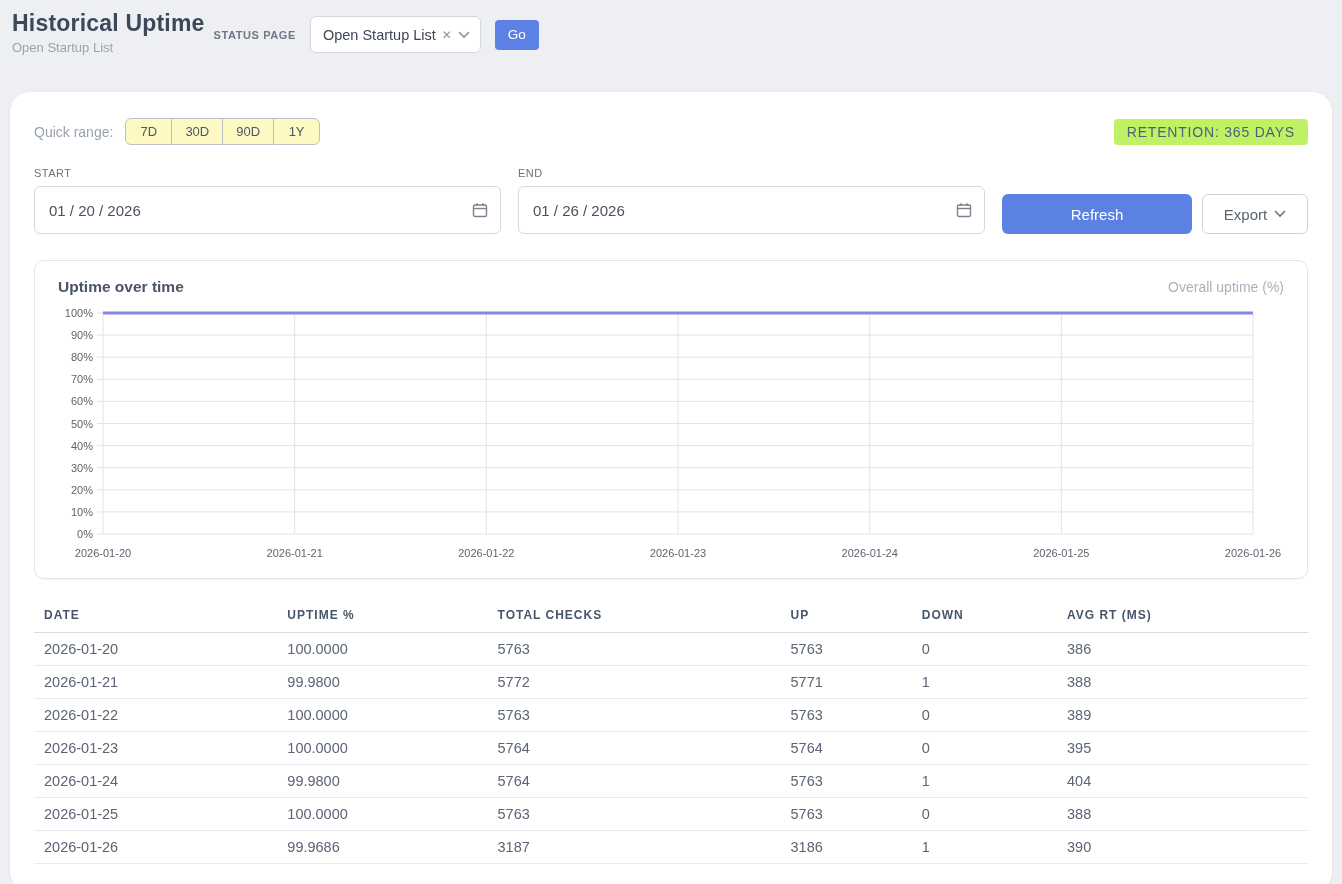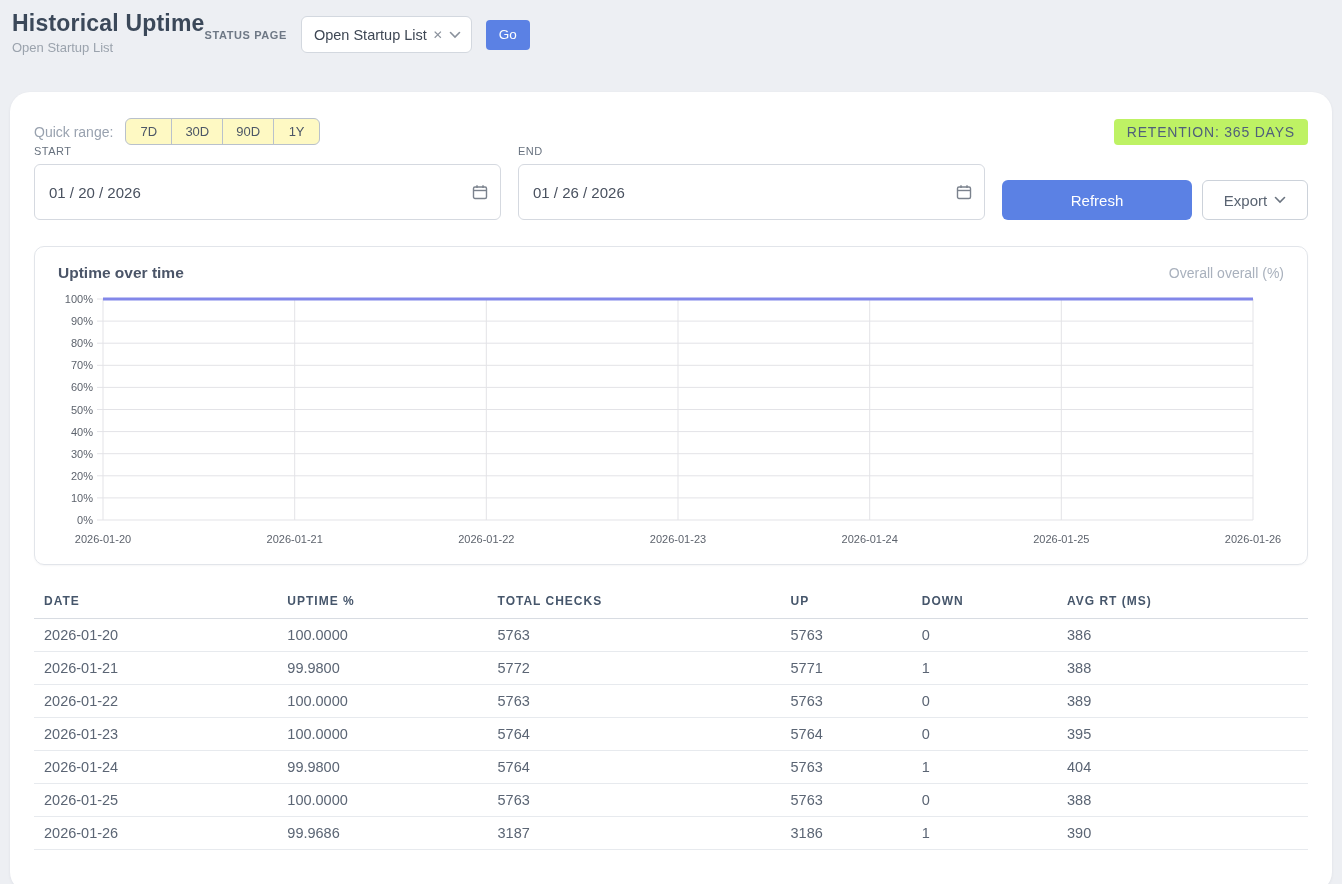--- a/index.html
+++ b/index.html
@@ -12,21 +12,21 @@
   }
   
   .topbar {
     height:92px;
     display:flex; align-items:flex-start; justify-content:flex-start;
     padding:10px 14px 16px 12px;
   }
   .title-block h1 { font-size:23px; font-weight:700; color:#3b4859; letter-spacing:.2px; }
   .title-block .subtitle { font-size:13px; color:#9ba3ad; margin-top:3px; }
   .topbar-right { display:flex; align-items:center; gap:14px; margin-top:6px; }
-  .status-label { font-size:11px; font-weight:600; letter-spacing:.6px; color:#6e7885; }
+  .status-label { font-size:11px; font-weight:600; letter-spacing:.6px; color:#6e7885;margin-left:9px; }
   .select-control {
     display:flex; align-items:center; gap:6px;
     height:37px; padding:0 10px 0 12px;
     background:#fff; border:1px solid #d3d8df; border-radius:6px;
     font-size:14.5px; color:#3e4754; cursor:pointer; min-width:156px;
   }
   .select-control .clear { color:#8a919c; font-size:12px; line-height:1; cursor:pointer; }
   .chev { width:12px; height:8px; display:inline-block; }
   .go-btn {
     height:30px; padding:0 13px;
@@ -50,28 +50,28 @@
   }
   .seg-btn:first-child { border-radius:6px 0 0 6px; margin-left:0; }
   .seg-btn:last-child { border-radius:0 6px 6px 0; }
   .spacer { flex:1; }
   .retention-badge {
     background:#bef264; color:#50607a;
     font-size:14px; font-weight:500; letter-spacing:.8px;
     padding:5px 13px; border-radius:4px;
   }
   
-  .fields-row { display:flex; align-items:flex-end; gap:17px; }
+  .fields-row { display:flex; align-items:flex-end; margin-top:22px; gap:17px; }
   .field { flex:1; }
   .field label {
     display:block; font-size:11px; font-weight:500; letter-spacing:.5px;
     color:#68727f; margin-bottom:7px;
   }
   .input {
-    height:56px; border:1px solid #d5d9e0; border-radius:6px;
+    height:48px; border:1px solid #d5d9e0; border-radius:6px;
     display:flex; align-items:center; justify-content:space-between;
     padding:0 12px 0 14px; font-size:15px; color:#49515f;
     background:#fff; cursor:pointer;
   }
   .refresh-btn {
     flex:0 0 190px; height:40px;
     background:#5b81e4; color:#fff; border:none; border-radius:6px;
     font-size:15px; font-family:inherit; cursor:pointer;
   }
   .export-btn {
@@ -170,21 +170,21 @@
       <span>Export</span>
       <svg class="chev" viewBox="0 0 12 8">
           <path d="M1.5 1.5 L6 6 L10.5 1.5" fill="none" stroke="#6b7480" stroke-width="1.6" stroke-linecap="round"></path>
         </svg>
     </button>
   </div>
 
   <section class="chart-card">
     <div class="chart-head">
       <h2>Uptime over time</h2>
-      <span class="legend">Overall overall (%)</span>
+      <span class="legend">Overall uptime (%)</span>
     </div>
     <svg class="chart-svg" width="1232" height="256">
         <line x1="42" y1="230.0" x2="1198" y2="230.0" stroke="#e3e3e7" stroke-width="1"></line>
         <text x="38" y="234" text-anchor="end">0%</text>
         <line x1="42" y1="207.9" x2="1198" y2="207.9" stroke="#e3e3e7" stroke-width="1"></line>
         <text x="38" y="211.9" text-anchor="end">10%</text>
         <line x1="42" y1="185.8" x2="1198" y2="185.8" stroke="#e3e3e7" stroke-width="1"></line>
         <text x="38" y="189.8" text-anchor="end">20%</text>
         <line x1="42" y1="163.7" x2="1198" y2="163.7" stroke="#e3e3e7" stroke-width="1"></line>
         <text x="38" y="167.7" text-anchor="end">30%</text>

